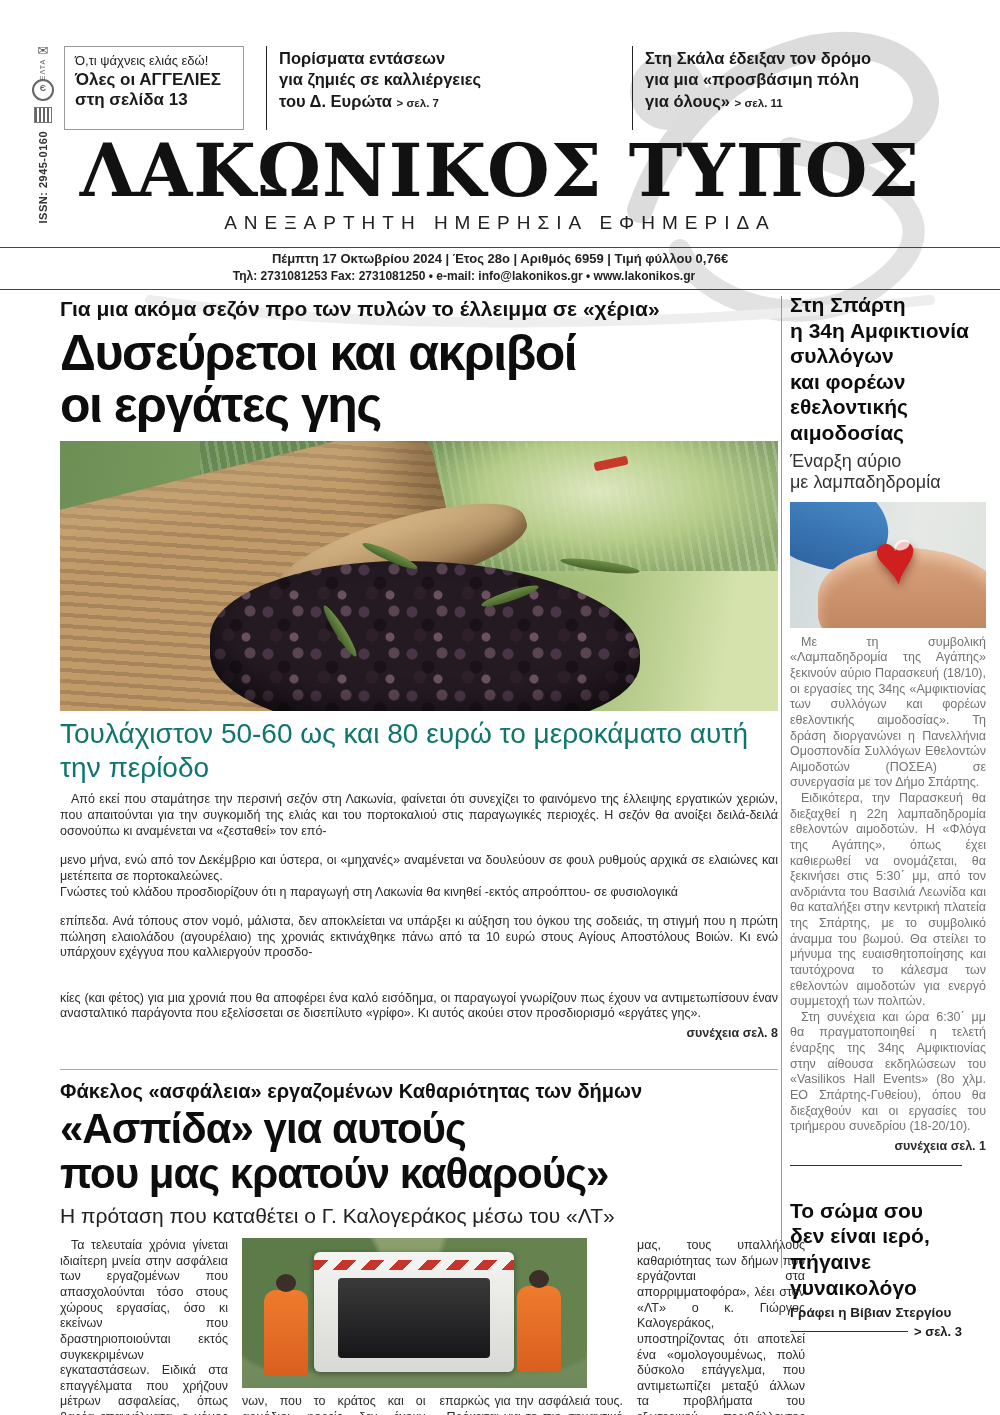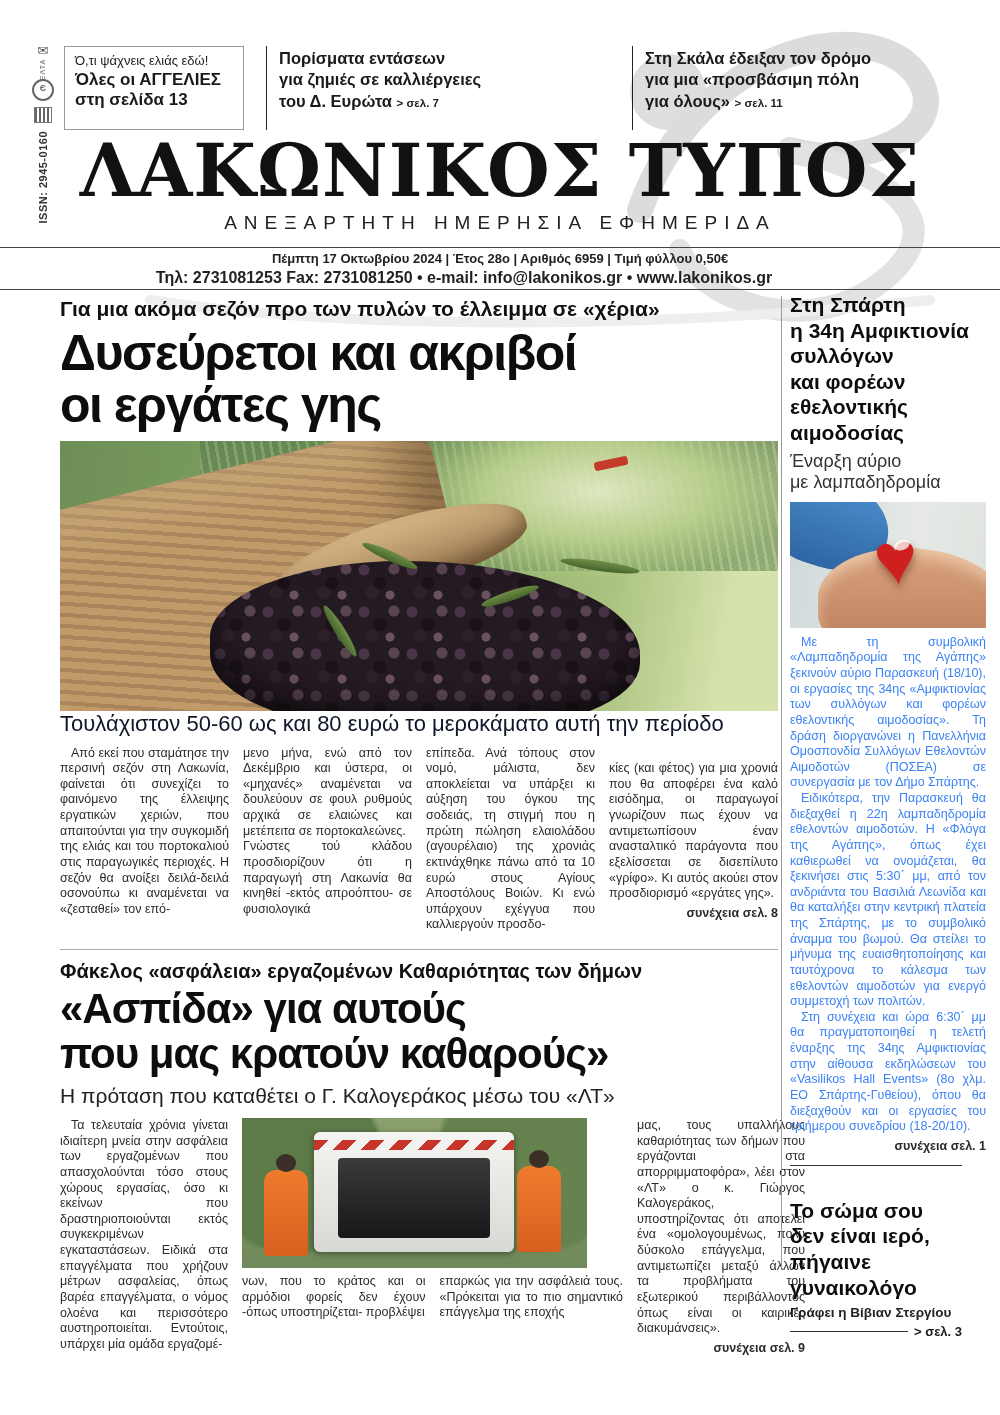--- a/index.html
+++ b/index.html
@@ -32,28 +32,28 @@
   .pageref{font-size:11.5px;font-weight:bold;color:#222;white-space:nowrap;}
 
   
   .masthead{position:absolute;left:0;top:134px;width:1000px;text-align:center;}
   .mast-title{font-family:"DejaVu Serif","Liberation Serif",serif;font-weight:bold;font-size:72px;line-height:1.0;letter-spacing:1px;transform:scaleY(1.02);color:#111;}
   .mast-sub{font-size:19px;letter-spacing:7px;color:#222;margin-top:6px;}
   .rule{position:absolute;left:0;width:1000px;height:0;border-top:1.5px solid #444;}
   .r1{top:247px;}
   .r2{top:289px;}
   .dateline{position:absolute;left:0;top:251px;width:1000px;text-align:center;font-size:13px;font-weight:bold;color:#222;}
-  .contact{position:absolute;left:0;top:269px;width:928px;text-align:center;font-size:16px;font-weight:bold;color:#222;}
+  .contact{position:absolute;left:0;top:269px;width:928px;text-align:center;font-size:12px;font-weight:bold;color:#222;}
 
   
   .main{position:absolute;left:60px;top:296px;width:718px;}
   .kicker{font-size:21px;font-weight:bold;color:#111;line-height:1.2;}
   .lead-headline{font-size:50px;font-weight:bold;line-height:1.04;letter-spacing:-1.5px;white-space:pre-line;margin-top:6px;color:#0d0d0d;}
-  .subhead{font-size:22px;color:#0f172a;line-height:1.2;}
-  .bodycols{display:flex;gap:14px;margin-top:8px;}
+  .subhead{font-size:28px;color:#0f766e;line-height:1.2;margin-top:6px;}
+  .bodycols{display:flex;gap:14px;margin-top:8px;flex-direction:column;}
   .bodycols .col{flex:1;font-size:12.5px;line-height:1.25;text-align:justify;color:#2b2b2b;white-space:pre-line;}
   .indent{text-indent:11px;}
   .cont{font-size:12.5px;font-weight:bold;color:#2b2b2b;text-align:right;margin-top:4px;}
   .sep{border-top:1px solid #aaa;margin:12px 0 10px 0;height:0;}
 
   
   .photo-olives{position:relative;width:718px;height:270px;margin-top:10px;overflow:hidden;
     background:linear-gradient(100deg,#6d8f57 0%,#7fa261 35%,#8fb06a 55%,#a9c27e 75%,#d5e2ac 92%);}
   .ol-blur{position:absolute;right:-30px;top:-40px;width:420px;height:180px;border-radius:50%;
     background:radial-gradient(closest-side,#e8efc9 0%,#bcd28e 55%,transparent 100%);opacity:.9;}
@@ -113,21 +113,21 @@
   .cmid{width:381px;flex:none;}
   .c4{width:168px;flex:none;}
   .undercols{display:flex;gap:14px;margin-top:6px;}
   .undercols .ucol{flex:1;font-size:12.5px;line-height:1.25;text-align:justify;color:#2b2b2b;}
 
   
   .vdivider{position:absolute;left:781px;top:296px;height:972px;border-left:1px solid #999;}
   .sidebar{position:absolute;left:790px;top:292px;width:196px;}
   .sb-headline{font-size:21px;font-weight:bold;line-height:1.22;white-space:pre-line;color:#0d0d0d;}
   .sb-sub{font-size:18px;color:#333;line-height:1.2;white-space:pre-line;margin-top:5px;}
-  .sb-body{font-size:12.5px;line-height:1.25;text-align:justify;color:#3b82f6;margin-top:7px;}
+  .sb-body{font-size:12.5px;line-height:1.25;text-align:justify;color:#737373;margin-top:7px;}
   .sb-body p{margin:0;text-indent:11px;}
   .sb-cont{font-size:12.5px;font-weight:bold;text-align:right;color:#2b2b2b;margin-top:4px;}
   .sb-photo-wrap{margin-top:8px;}
   .sb-rule{border-top:1.5px solid #333;margin:12px 0 10px 0;width:172px;}
   .sb-teaser-title{font-size:21px;font-weight:bold;line-height:1.22;white-space:pre-line;color:#0d0d0d;margin-top:32px;}
   .sb-teaser-author{font-size:13.5px;font-weight:bold;color:#222;margin-top:5px;}
   .sb-teaser-pageline{display:flex;align-items:center;margin-top:4px;width:172px;}
   .sb-teaser-pageline .ln{flex:1;border-top:1.5px solid #333;margin-right:6px;}
   .sb-teaser-page{font-size:13px;font-weight:bold;}
 </style>
@@ -167,21 +167,21 @@
 για μια «προσβάσιμη πόλη
 για όλους» </span><span class="pageref">&gt; σελ. 11</span>
     </div>
   </div>
 
   <div class="masthead z">
     <div class="mast-title">ΛΑΚΩΝΙΚΟΣ ΤΥΠΟΣ</div>
     <div class="mast-sub">ΑΝΕΞΑΡΤΗΤΗ ΗΜΕΡΗΣΙΑ ΕΦΗΜΕΡΙΔΑ</div>
   </div>
   <div class="rule r1 z"></div>
-  <div class="dateline z">Πέμπτη 17 Οκτωβρίου 2024 | Έτος 28ο | Αριθμός 6959 | Τιμή φύλλου 0,50€</div>
+  <div class="dateline z">Πέμπτη 17 Οκτωβρίου 2024 | Έτος 28ο | Αριθμός 6959 | Τιμή φύλλου 0,76€</div>
   <div class="contact z">Τηλ: 2731081253 Fax: 2731081250 • e-mail: info@lakonikos.gr • www.lakonikos.gr</div>
   <div class="rule r2 z"></div>
 
   <div class="main z">
 
     <div>
       <div class="kicker">Για μια ακόμα σεζόν προ των πυλών το έλλειμμα σε «χέρια»</div>
       <div class="lead-headline">Δυσεύρετοι και ακριβοί
 οι εργάτες γης</div>
 

